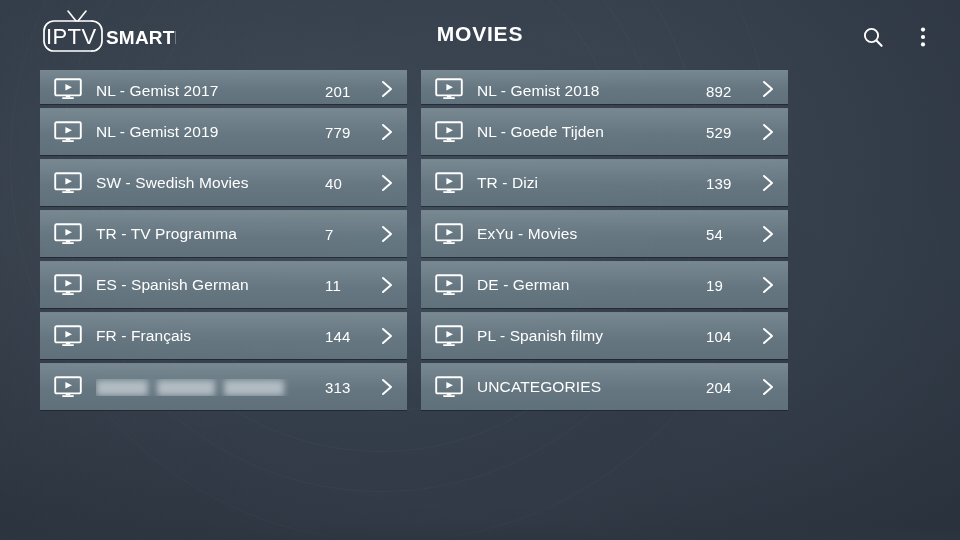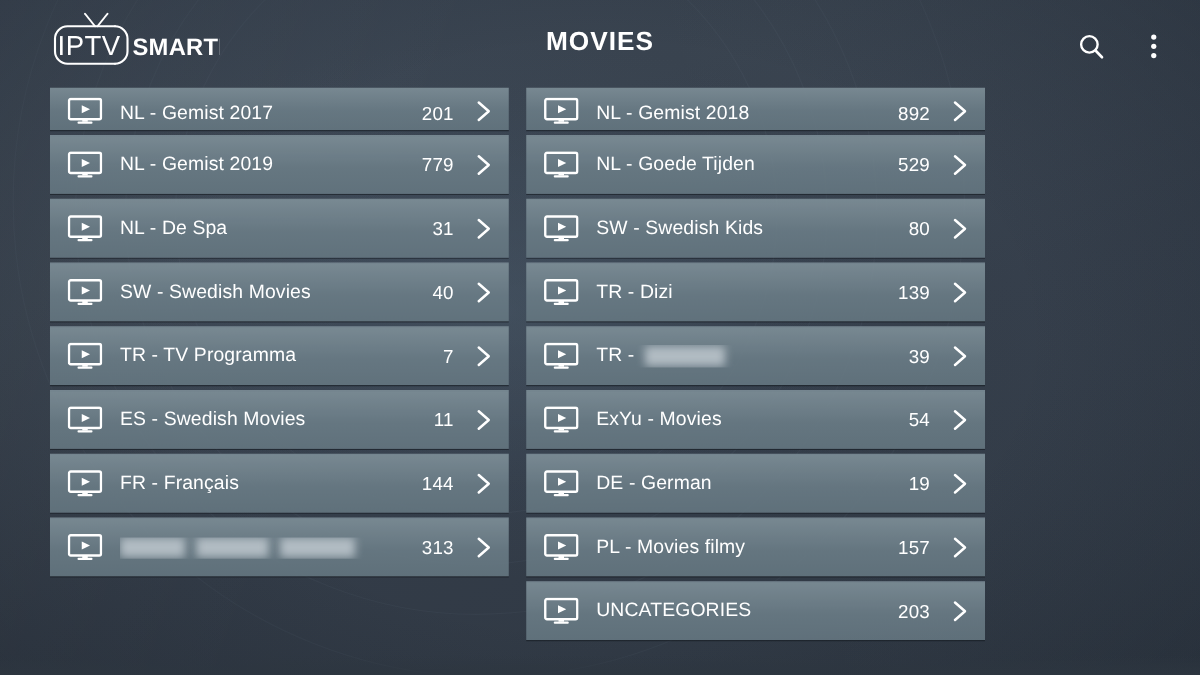--- a/index.html
+++ b/index.html
@@ -166,21 +166,21 @@
   }
   .redact.r1 { width: 52px; }
   .redact.r2 { width: 58px; margin-left: 9px; }
   .redact.r3 { width: 60px; margin-left: 9px; }
   .redact.tr { width: 64px; margin-left: 4px; }
 
   .row-count {
     flex: 0 0 auto;
     color: #ffffff;
     font-size: 15px;
-    text-align: right;
+    text-align: left;
     min-width: 38px;
     margin-right: 16px;
     letter-spacing: 0.2px;
   }
 
   .chevron {
     flex: 0 0 auto;
     width: 16px;
     height: 22px;
     display: block;
@@ -272,33 +272,20 @@
             <polyline points="4,4 12,11 4,18" fill="none" stroke="#ffffff" stroke-width="2" stroke-linecap="round" stroke-linejoin="round"></polyline>
           </svg>
         </div>
         <div class="row">
           <svg class="tv-icon" viewBox="0 0 28 22">
             <rect x="1.2" y="1.2" width="25.6" height="16.2" rx="1.4" fill="none" stroke="#ffffff" stroke-width="1.9"></rect>
             <polygon points="11.4,6.1 18.0,9.3 11.4,12.5" fill="#ffffff"></polygon>
             <rect x="11.8" y="17.4" width="4.4" height="2.0" fill="#ffffff"></rect>
             <rect x="8.0" y="19.2" width="12.0" height="1.7" rx="0.8" fill="#ffffff"></rect>
           </svg>
-          <div class="row-label">NL - De Spa</div>
-          <div class="row-count">31</div>
-          <svg class="chevron" viewBox="0 0 16 22">
-            <polyline points="4,4 12,11 4,18" fill="none" stroke="#ffffff" stroke-width="2" stroke-linecap="round" stroke-linejoin="round"></polyline>
-          </svg>
-        </div>
-        <div class="row">
-          <svg class="tv-icon" viewBox="0 0 28 22">
-            <rect x="1.2" y="1.2" width="25.6" height="16.2" rx="1.4" fill="none" stroke="#ffffff" stroke-width="1.9"></rect>
-            <polygon points="11.4,6.1 18.0,9.3 11.4,12.5" fill="#ffffff"></polygon>
-            <rect x="11.8" y="17.4" width="4.4" height="2.0" fill="#ffffff"></rect>
-            <rect x="8.0" y="19.2" width="12.0" height="1.7" rx="0.8" fill="#ffffff"></rect>
-          </svg>
           <div class="row-label">SW - Swedish Movies</div>
           <div class="row-count">40</div>
           <svg class="chevron" viewBox="0 0 16 22">
             <polyline points="4,4 12,11 4,18" fill="none" stroke="#ffffff" stroke-width="2" stroke-linecap="round" stroke-linejoin="round"></polyline>
           </svg>
         </div>
         <div class="row">
           <svg class="tv-icon" viewBox="0 0 28 22">
             <rect x="1.2" y="1.2" width="25.6" height="16.2" rx="1.4" fill="none" stroke="#ffffff" stroke-width="1.9"></rect>
             <polygon points="11.4,6.1 18.0,9.3 11.4,12.5" fill="#ffffff"></polygon>
@@ -311,21 +298,21 @@
             <polyline points="4,4 12,11 4,18" fill="none" stroke="#ffffff" stroke-width="2" stroke-linecap="round" stroke-linejoin="round"></polyline>
           </svg>
         </div>
         <div class="row">
           <svg class="tv-icon" viewBox="0 0 28 22">
             <rect x="1.2" y="1.2" width="25.6" height="16.2" rx="1.4" fill="none" stroke="#ffffff" stroke-width="1.9"></rect>
             <polygon points="11.4,6.1 18.0,9.3 11.4,12.5" fill="#ffffff"></polygon>
             <rect x="11.8" y="17.4" width="4.4" height="2.0" fill="#ffffff"></rect>
             <rect x="8.0" y="19.2" width="12.0" height="1.7" rx="0.8" fill="#ffffff"></rect>
           </svg>
-          <div class="row-label">ES - Swedish Movies</div>
+          <div class="row-label">ES - Spanish German</div>
           <div class="row-count">11</div>
           <svg class="chevron" viewBox="0 0 16 22">
             <polyline points="4,4 12,11 4,18" fill="none" stroke="#ffffff" stroke-width="2" stroke-linecap="round" stroke-linejoin="round"></polyline>
           </svg>
         </div>
         <div class="row">
           <svg class="tv-icon" viewBox="0 0 28 22">
             <rect x="1.2" y="1.2" width="25.6" height="16.2" rx="1.4" fill="none" stroke="#ffffff" stroke-width="1.9"></rect>
             <polygon points="11.4,6.1 18.0,9.3 11.4,12.5" fill="#ffffff"></polygon>
             <rect x="11.8" y="17.4" width="4.4" height="2.0" fill="#ffffff"></rect>
@@ -378,59 +365,33 @@
             <polyline points="4,4 12,11 4,18" fill="none" stroke="#ffffff" stroke-width="2" stroke-linecap="round" stroke-linejoin="round"></polyline>
           </svg>
         </div>
         <div class="row">
           <svg class="tv-icon" viewBox="0 0 28 22">
             <rect x="1.2" y="1.2" width="25.6" height="16.2" rx="1.4" fill="none" stroke="#ffffff" stroke-width="1.9"></rect>
             <polygon points="11.4,6.1 18.0,9.3 11.4,12.5" fill="#ffffff"></polygon>
             <rect x="11.8" y="17.4" width="4.4" height="2.0" fill="#ffffff"></rect>
             <rect x="8.0" y="19.2" width="12.0" height="1.7" rx="0.8" fill="#ffffff"></rect>
           </svg>
-          <div class="row-label">SW - Swedish Kids</div>
-          <div class="row-count">80</div>
-          <svg class="chevron" viewBox="0 0 16 22">
-            <polyline points="4,4 12,11 4,18" fill="none" stroke="#ffffff" stroke-width="2" stroke-linecap="round" stroke-linejoin="round"></polyline>
-          </svg>
-        </div>
-        <div class="row">
-          <svg class="tv-icon" viewBox="0 0 28 22">
-            <rect x="1.2" y="1.2" width="25.6" height="16.2" rx="1.4" fill="none" stroke="#ffffff" stroke-width="1.9"></rect>
-            <polygon points="11.4,6.1 18.0,9.3 11.4,12.5" fill="#ffffff"></polygon>
-            <rect x="11.8" y="17.4" width="4.4" height="2.0" fill="#ffffff"></rect>
-            <rect x="8.0" y="19.2" width="12.0" height="1.7" rx="0.8" fill="#ffffff"></rect>
-          </svg>
           <div class="row-label">TR - Dizi</div>
           <div class="row-count">139</div>
           <svg class="chevron" viewBox="0 0 16 22">
             <polyline points="4,4 12,11 4,18" fill="none" stroke="#ffffff" stroke-width="2" stroke-linecap="round" stroke-linejoin="round"></polyline>
           </svg>
         </div>
         <div class="row">
           <svg class="tv-icon" viewBox="0 0 28 22">
             <rect x="1.2" y="1.2" width="25.6" height="16.2" rx="1.4" fill="none" stroke="#ffffff" stroke-width="1.9"></rect>
             <polygon points="11.4,6.1 18.0,9.3 11.4,12.5" fill="#ffffff"></polygon>
             <rect x="11.8" y="17.4" width="4.4" height="2.0" fill="#ffffff"></rect>
             <rect x="8.0" y="19.2" width="12.0" height="1.7" rx="0.8" fill="#ffffff"></rect>
           </svg>
-          <div class="row-label">TR - <span class="redact tr"></span></div>
-          <div class="row-count">39</div>
-          <svg class="chevron" viewBox="0 0 16 22">
-            <polyline points="4,4 12,11 4,18" fill="none" stroke="#ffffff" stroke-width="2" stroke-linecap="round" stroke-linejoin="round"></polyline>
-          </svg>
-        </div>
-        <div class="row">
-          <svg class="tv-icon" viewBox="0 0 28 22">
-            <rect x="1.2" y="1.2" width="25.6" height="16.2" rx="1.4" fill="none" stroke="#ffffff" stroke-width="1.9"></rect>
-            <polygon points="11.4,6.1 18.0,9.3 11.4,12.5" fill="#ffffff"></polygon>
-            <rect x="11.8" y="17.4" width="4.4" height="2.0" fill="#ffffff"></rect>
-            <rect x="8.0" y="19.2" width="12.0" height="1.7" rx="0.8" fill="#ffffff"></rect>
-          </svg>
           <div class="row-label">ExYu - Movies</div>
           <div class="row-count">54</div>
           <svg class="chevron" viewBox="0 0 16 22">
             <polyline points="4,4 12,11 4,18" fill="none" stroke="#ffffff" stroke-width="2" stroke-linecap="round" stroke-linejoin="round"></polyline>
           </svg>
         </div>
         <div class="row">
           <svg class="tv-icon" viewBox="0 0 28 22">
             <rect x="1.2" y="1.2" width="25.6" height="16.2" rx="1.4" fill="none" stroke="#ffffff" stroke-width="1.9"></rect>
             <polygon points="11.4,6.1 18.0,9.3 11.4,12.5" fill="#ffffff"></polygon>
@@ -443,35 +404,35 @@
             <polyline points="4,4 12,11 4,18" fill="none" stroke="#ffffff" stroke-width="2" stroke-linecap="round" stroke-linejoin="round"></polyline>
           </svg>
         </div>
         <div class="row">
           <svg class="tv-icon" viewBox="0 0 28 22">
             <rect x="1.2" y="1.2" width="25.6" height="16.2" rx="1.4" fill="none" stroke="#ffffff" stroke-width="1.9"></rect>
             <polygon points="11.4,6.1 18.0,9.3 11.4,12.5" fill="#ffffff"></polygon>
             <rect x="11.8" y="17.4" width="4.4" height="2.0" fill="#ffffff"></rect>
             <rect x="8.0" y="19.2" width="12.0" height="1.7" rx="0.8" fill="#ffffff"></rect>
           </svg>
-          <div class="row-label">PL - Movies filmy</div>
-          <div class="row-count">157</div>
+          <div class="row-label">PL - Spanish filmy</div>
+          <div class="row-count">104</div>
           <svg class="chevron" viewBox="0 0 16 22">
             <polyline points="4,4 12,11 4,18" fill="none" stroke="#ffffff" stroke-width="2" stroke-linecap="round" stroke-linejoin="round"></polyline>
           </svg>
         </div>
         <div class="row">
           <svg class="tv-icon" viewBox="0 0 28 22">
             <rect x="1.2" y="1.2" width="25.6" height="16.2" rx="1.4" fill="none" stroke="#ffffff" stroke-width="1.9"></rect>
             <polygon points="11.4,6.1 18.0,9.3 11.4,12.5" fill="#ffffff"></polygon>
             <rect x="11.8" y="17.4" width="4.4" height="2.0" fill="#ffffff"></rect>
             <rect x="8.0" y="19.2" width="12.0" height="1.7" rx="0.8" fill="#ffffff"></rect>
           </svg>
           <div class="row-label">UNCATEGORIES</div>
-          <div class="row-count">203</div>
+          <div class="row-count">204</div>
           <svg class="chevron" viewBox="0 0 16 22">
             <polyline points="4,4 12,11 4,18" fill="none" stroke="#ffffff" stroke-width="2" stroke-linecap="round" stroke-linejoin="round"></polyline>
           </svg>
         </div>
       </div>
   </div>
 
   <div class="fade-bottom"></div>
 
 </div>

